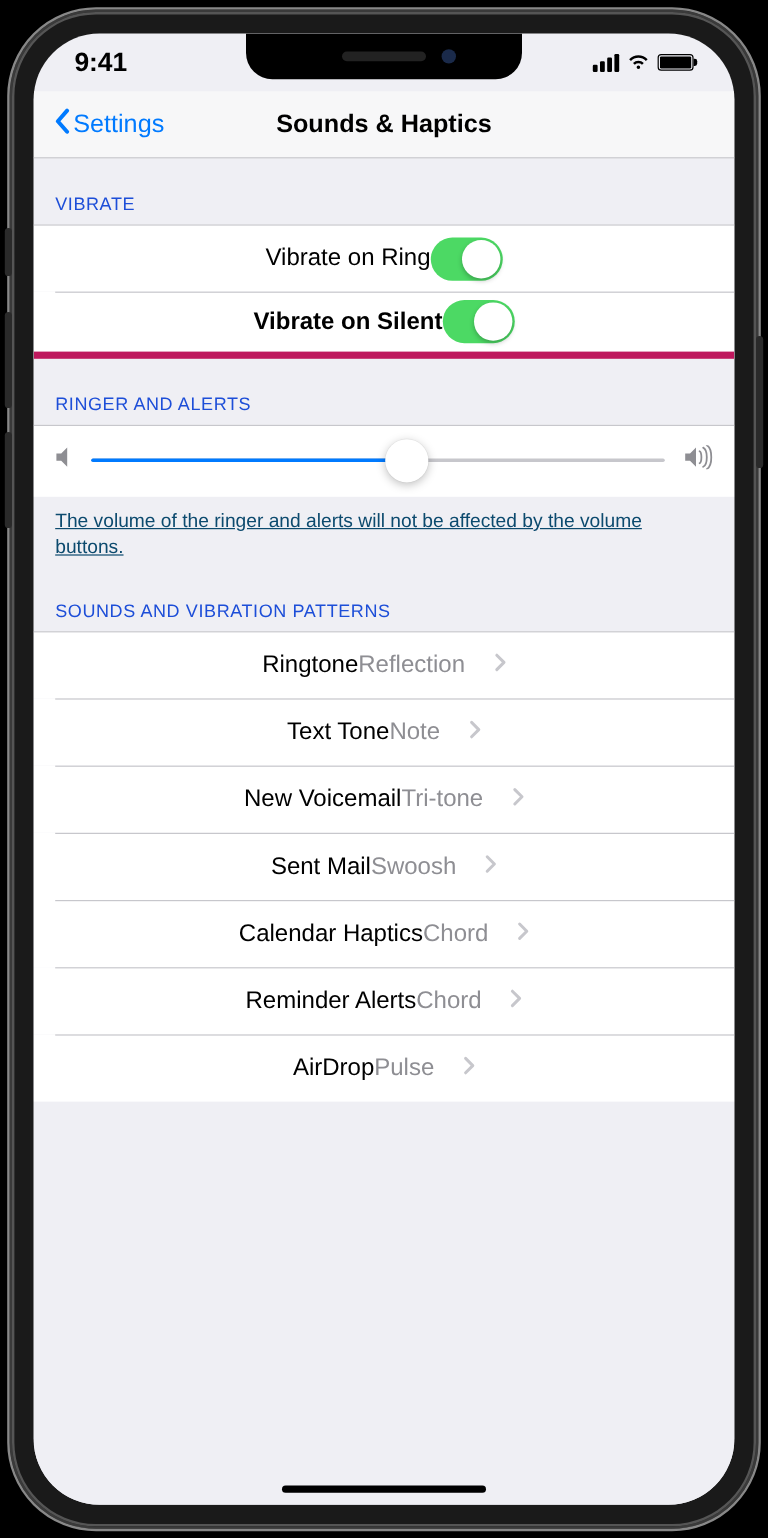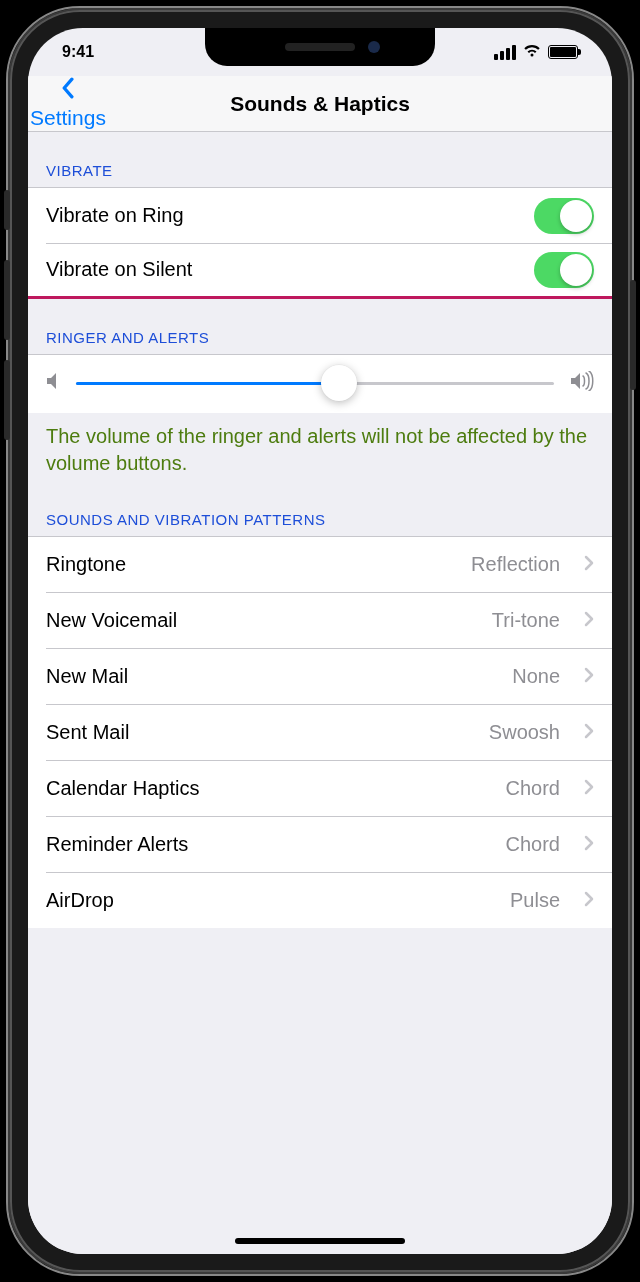--- a/index.html
+++ b/index.html
@@ -58,21 +58,21 @@
       width: 12px; height:12px; background:#1a2a4a; border-radius:50%;
       position:absolute; right:55px; top:13px;
     }
     .status-bar {
       height: 48px;
       display: flex;
       justify-content: space-between;
       align-items: center;
       padding: 0 34px;
       font-weight: 600;
-      font-size: 16px;
+      font-size: 22px;
       color: #000;
       position: relative;
     }
     .status-right { display: flex; align-items: center; gap: 6px; }
     .signal-bars { display: flex; align-items: flex-end; gap: 2px; }
     .signal-bars span { width: 4px; background: #000; border-radius: 1px; }
     .signal-bars span:nth-child(1){height:6px;}
     .signal-bars span:nth-child(2){height:9px;}
     .signal-bars span:nth-child(3){height:12px;}
     .signal-bars span:nth-child(4){height:15px;}
@@ -87,23 +87,22 @@
       border-bottom: 1px solid #c7c7cc;
       display: flex;
       align-items: center;
       position: relative;
     }
     .nav-back {
       color: #007aff;
       font-size: 21px;
       display: flex;
       align-items: center;
-      padding-left: 2px;
+      padding-left: 16px;
       gap: 2px;
-      flex-direction: column;
     }
     .nav-title {
       position: absolute;
       left: 0; right: 0;
       text-align: center;
       font-weight: 600;
       font-size: 21px;
       color: #000;
       pointer-events: none;
     }
@@ -114,46 +113,47 @@
       background: #efeff4;
     }
 
     .section-header {
       font-size: 15px;
       color: #1d4ed8;
       padding: 30px 18px 8px;
       letter-spacing: 0.5px;
     }
     .section-footer {
-      font-size: 20px;
-      color: #4d7c0f;
+      font-size: 16px;
+      color: #0c4a6e;
       padding: 10px 18px 4px;
       line-height: 1.35;
+      text-decoration: underline;
     }
 
     .cell {
       background: #fff;
       min-height: 56px;
       padding: 0 18px;
       display: flex;
       align-items: center;
-      justify-content: space-between;
+      justify-content: center;
       position: relative;
       font-size: 20px;
       color: #000;
     }
     .cell + .cell::before, .cell.sep-top::before {
       content:"";
       position:absolute;
       top:0; left:18px; right:0;
       height:1px;
       background:#c7c7cc;
     }
     .group-top { border-top: 1px solid #c7c7cc; }
-    .group-bottom { border-bottom: 3px solid #be185d; }
+    .group-bottom { border-bottom: 6px solid #be185d; font-weight: bold; }
 
     .toggle {
       width: 60px; height: 36px; border-radius: 18px;
       position: relative;
       transition: background .2s;
     }
     .toggle.on { background: #4cd964; }
     .toggle.off { background: #e9e9ea; border:1px solid #d4d4d6; }
     .toggle .knob {
       position:absolute; top:2px; width:32px; height:32px;
@@ -288,32 +288,32 @@
           <div class="cell group-top">
             <span>Ringtone</span>
             <span class="value">
               <span>Reflection</span>
               <span class="chevron"><svg width="10" height="16" viewBox="0 0 10 16">
                   <path d="M2 2l6 6-6 6" stroke="#c7c7cc" stroke-width="2.5" fill="none" stroke-linecap="round" stroke-linejoin="round"></path>
                 </svg></span>
             </span>
           </div>
           <div class="cell">
+            <span>Text Tone</span>
+            <span class="value">
+              <span>Note</span>
+              <span class="chevron"><svg width="10" height="16" viewBox="0 0 10 16">
+                  <path d="M2 2l6 6-6 6" stroke="#c7c7cc" stroke-width="2.5" fill="none" stroke-linecap="round" stroke-linejoin="round"></path>
+                </svg></span>
+            </span>
+          </div>
+          <div class="cell">
             <span>New Voicemail</span>
             <span class="value">
               <span>Tri-tone</span>
-              <span class="chevron"><svg width="10" height="16" viewBox="0 0 10 16">
-                  <path d="M2 2l6 6-6 6" stroke="#c7c7cc" stroke-width="2.5" fill="none" stroke-linecap="round" stroke-linejoin="round"></path>
-                </svg></span>
-            </span>
-          </div>
-          <div class="cell">
-            <span>New Mail</span>
-            <span class="value">
-              <span>None</span>
               <span class="chevron"><svg width="10" height="16" viewBox="0 0 10 16">
                   <path d="M2 2l6 6-6 6" stroke="#c7c7cc" stroke-width="2.5" fill="none" stroke-linecap="round" stroke-linejoin="round"></path>
                 </svg></span>
             </span>
           </div>
           <div class="cell">
             <span>Sent Mail</span>
             <span class="value">
               <span>Swoosh</span>
               <span class="chevron"><svg width="10" height="16" viewBox="0 0 10 16">

